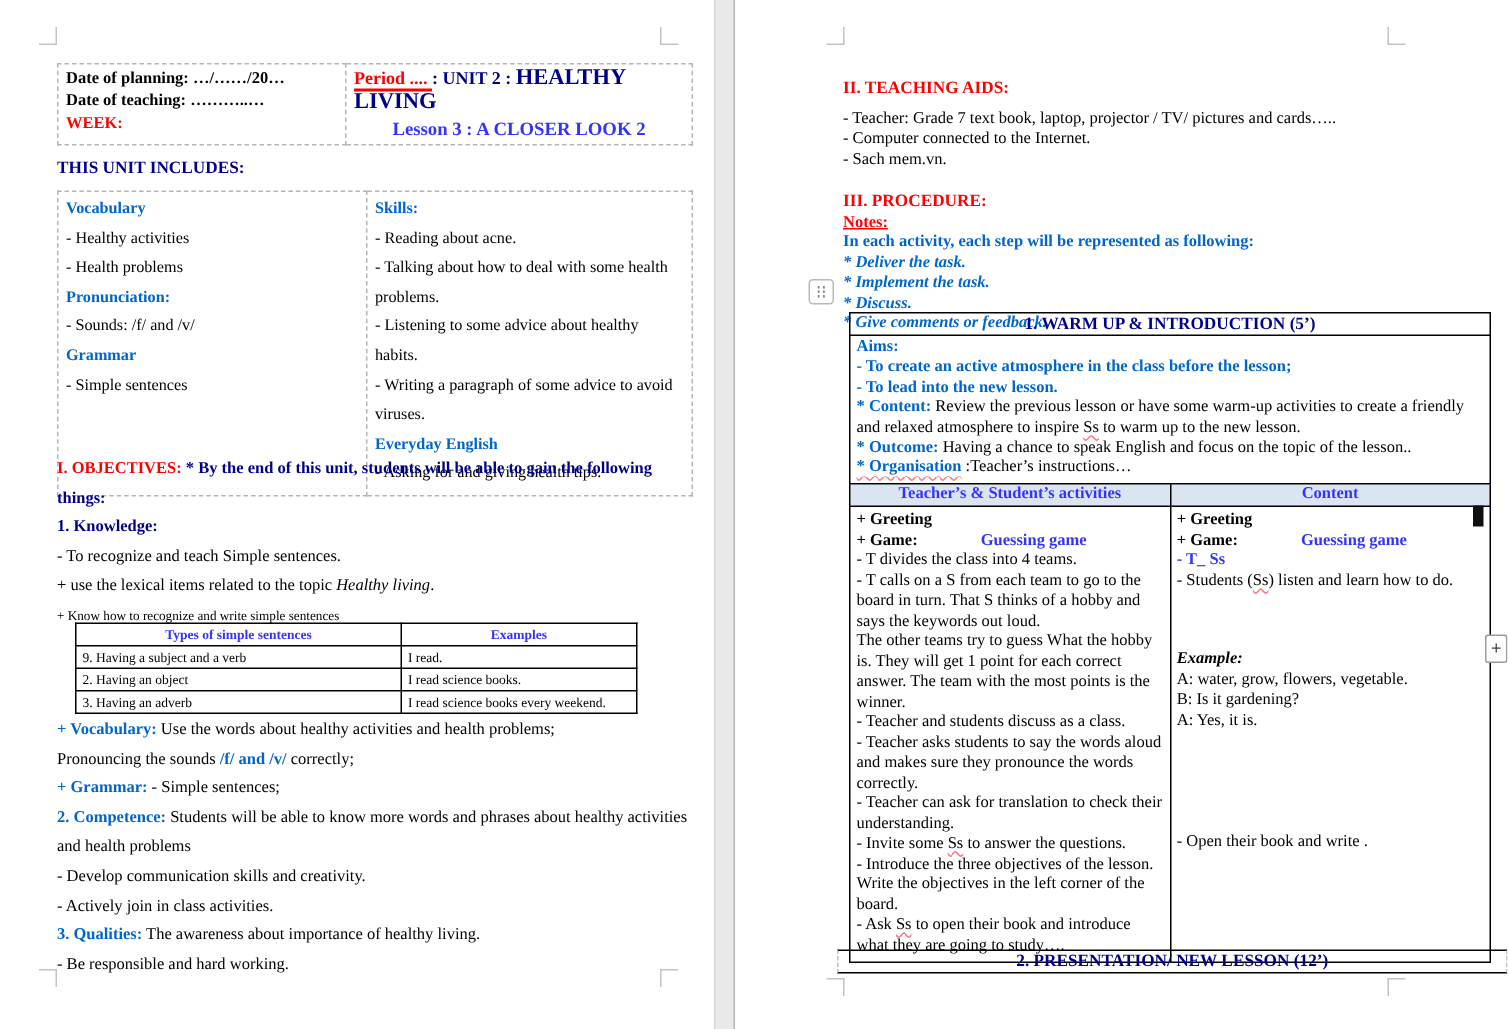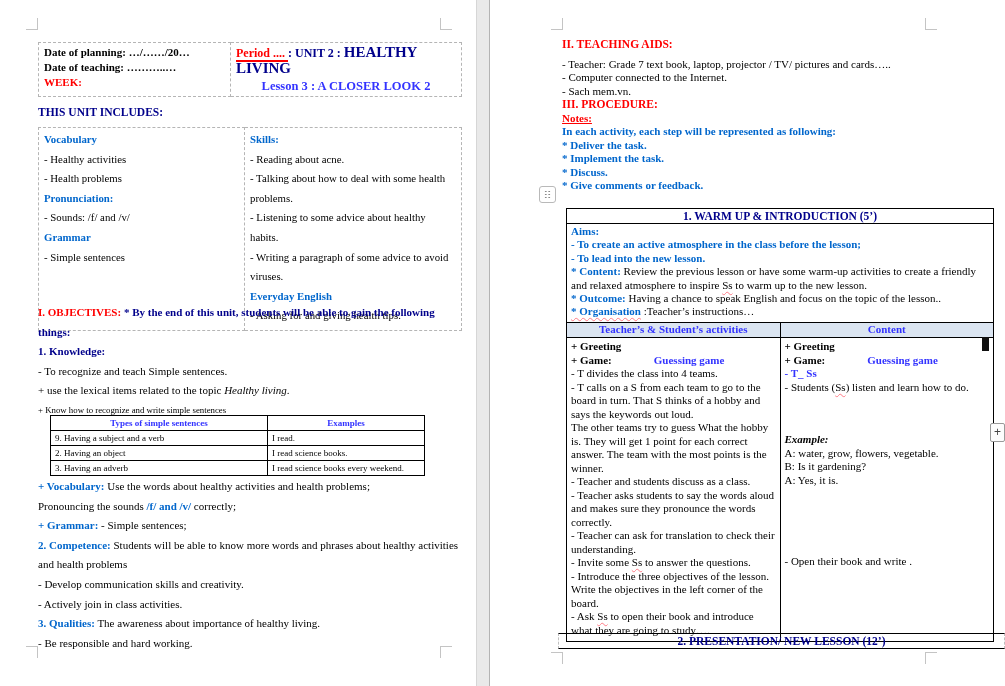--- a/index.html
+++ b/index.html
@@ -48,23 +48,23 @@
   .small-line { font-size:8.8px; }
 
   .sent-table { position:absolute; left:50px; top:415px; width:375px; border-collapse:collapse; }
   .sent-table td { border:1px solid #000; font-size:9px; line-height:12px; padding:1px 4px; vertical-align:top; }
   .sent-table td.h { text-align:center; }
 
   .details { position:absolute; left:38px; top:477px; width:426px; font-size:11px; line-height:19.6px; }
 
   
   .aids-block { position:absolute; left:72px; top:38px; width:428px; font-size:11px; line-height:13.5px; }
-  .aids-heading, .proc-heading { font-size:11.5px; }
+  .aids-heading, .proc-heading { font-size:11.5px;margin-top:15px; }
   .notes { text-decoration:underline; }
-  .steps { color:#0066cc; font-weight:bold; }
+  .steps { color:#0066cc; font-style:italic; font-weight:bold; }
 
   .move-handle { position:absolute; left:49px; top:186px; width:17px; height:17px;
     border:1px solid #b9b9b9; border-radius:3px; background:#fff; display:flex;
     align-items:center; justify-content:center; }
   .dots { width:7px; height:9px;
     background-image:radial-gradient(#8a8a8a 32%, transparent 36%);
     background-size:3.5px 3px; }
 
   .warm-wrap { position:absolute; left:76px; top:208px; width:428px; }
   .warm-table { width:428px; border-collapse:collapse; table-layout:fixed; }

